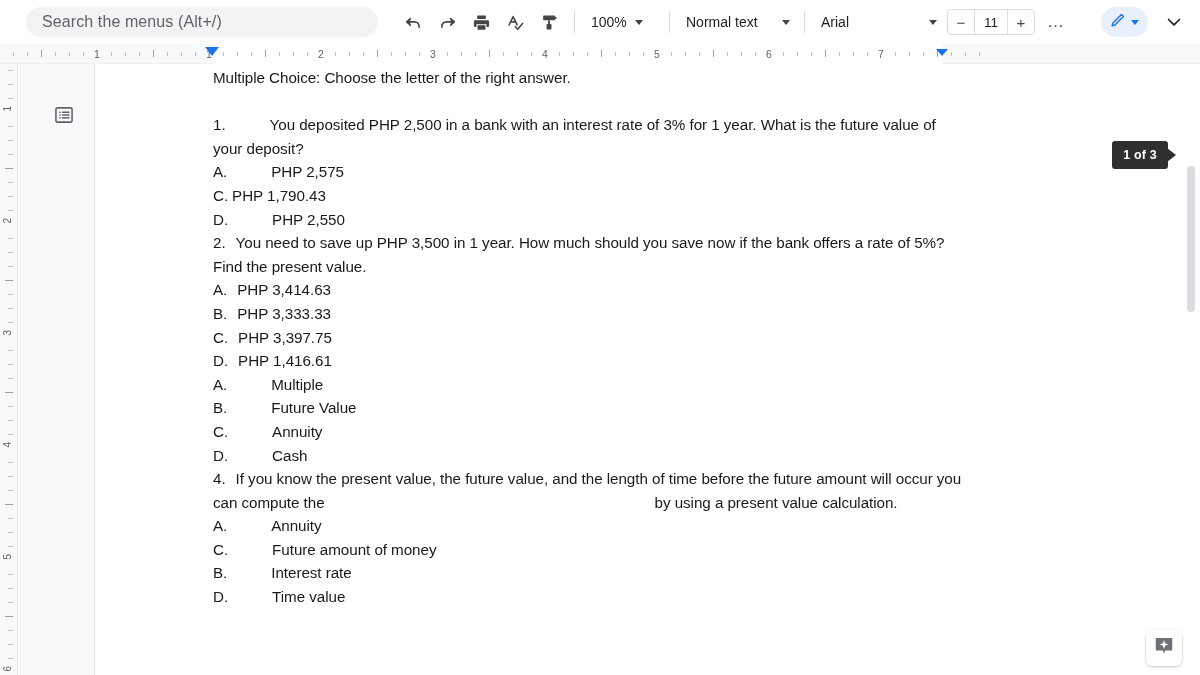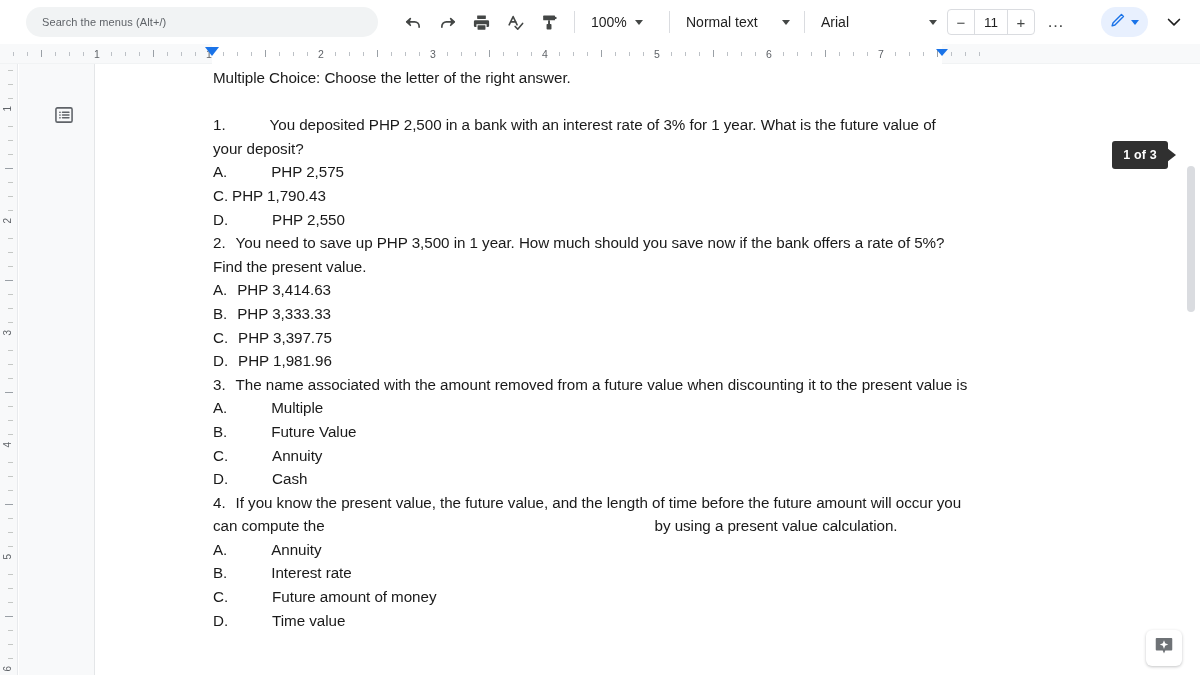--- a/index.html
+++ b/index.html
@@ -20,21 +20,21 @@
     background:#ffffff;
     display:flex; align-items:center;
     padding: 0 10px 0 26px;
     gap: 0px;
   }
   .search-box {
     width: 352px; height: 30px; border-radius: 16px;
     background:#f1f3f4;
     display:flex; align-items:center;
     padding: 0 16px;
-    font-size: 11px; color:#5f6368;
+    font-size: 16px; color:#5f6368;
     letter-spacing: .1px;
     flex: 0 0 auto;
   }
   .tb-gap { width: 18px; flex:0 0 auto;}
   .tb-icon {
     width: 30px; height: 30px; border-radius: 4px;
     display:flex; align-items:center; justify-content:center;
     color:#444746; flex:0 0 auto;
     margin: 0 2px;
   }
@@ -405,30 +405,29 @@
           <p>Multiple Choice: Choose the letter of the right answer.</p>
           <div class="blank"></div>
           <p><span>1.</span><span class="tabsp tab-a"></span><span>You deposited PHP 2,500 in a bank with an interest rate of 3% for 1 year. What is the future value of your deposit?</span></p>
           <p><span>A.</span><span class="tabsp tab-a"></span><span>PHP 2,575</span></p>
           <p><span>C.</span><span class="tabsp " style="width: 4px;"></span><span>PHP 1,790.43</span></p>
           <p><span>D.</span><span class="tabsp tab-a"></span><span>PHP 2,550</span></p>
           <p><span>2.</span><span class="tabsp tab-q"></span><span>You need to save up PHP 3,500 in 1 year. How much should you save now if the bank offers a rate of 5%? Find the present value.</span></p>
           <p><span>A.</span><span class="tabsp tab-q"></span><span>PHP 3,414.63</span></p>
           <p><span>B.</span><span class="tabsp tab-q"></span><span>PHP 3,333.33</span></p>
           <p><span>C.</span><span class="tabsp tab-q"></span><span>PHP 3,397.75</span></p>
-          <p><span>D.</span><span class="tabsp tab-q"></span><span>PHP 1,981.96</span></p>
-          <p><span>3.</span><span class="tabsp tab-q"></span><span>The name associated with the amount removed from a future value when discounting it to the present value is</span></p>
+          <p><span>D.</span><span class="tabsp tab-q"></span><span>PHP 1,416.61</span></p>
           <p><span>A.</span><span class="tabsp tab-a"></span><span>Multiple</span></p>
           <p><span>B.</span><span class="tabsp tab-a"></span><span>Future Value</span></p>
           <p><span>C.</span><span class="tabsp tab-a"></span><span>Annuity</span></p>
           <p><span>D.</span><span class="tabsp tab-a"></span><span>Cash</span></p>
           <p><span>4.</span><span class="tabsp tab-q"></span><span>If you know the present value, the future value, and the length of time before the future amount will occur you can  compute the</span><span class="tabsp tab-gap"></span><span>by using a present value calculation.</span></p>
           <p><span>A.</span><span class="tabsp tab-a"></span><span>Annuity</span></p>
+          <p><span>C.</span><span class="tabsp tab-a"></span><span>Future amount of money</span></p>
           <p><span>B.</span><span class="tabsp tab-a"></span><span>Interest rate</span></p>
-          <p><span>C.</span><span class="tabsp tab-a"></span><span>Future amount of money</span></p>
           <p><span>D.</span><span class="tabsp tab-a"></span><span>Time value</span></p>
         </div>
     </div>
 
     <div class="vscroll-track">
       <div class="vscroll-thumb"></div>
     </div>
   </div>
 
   <div class="page-badge">

